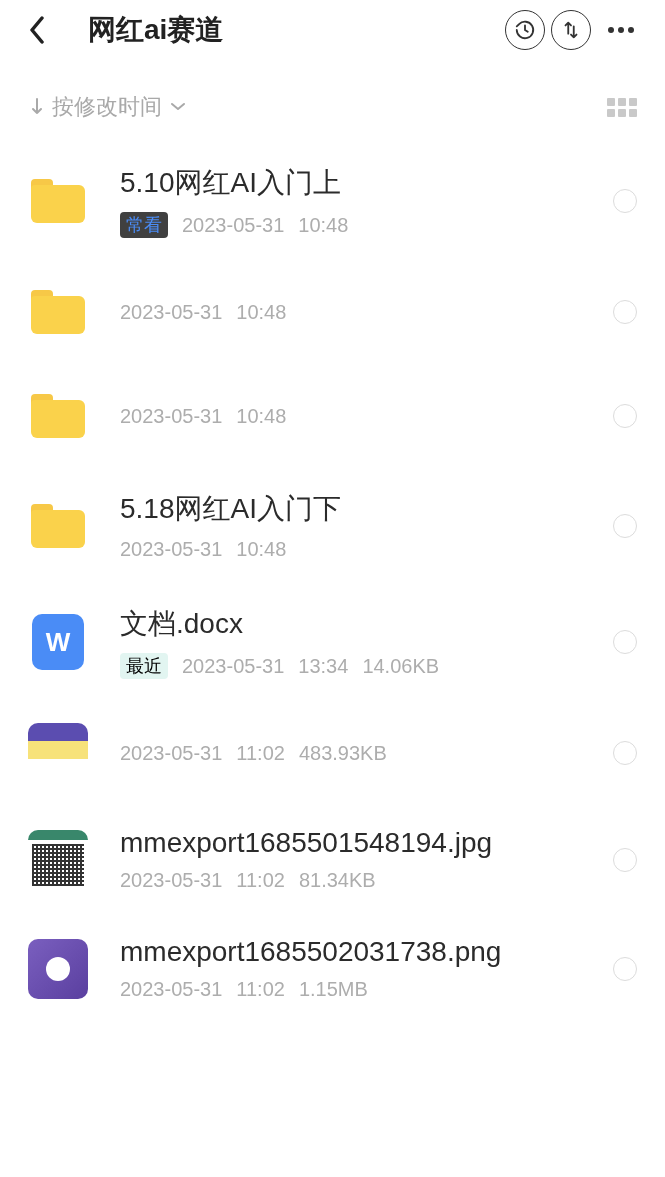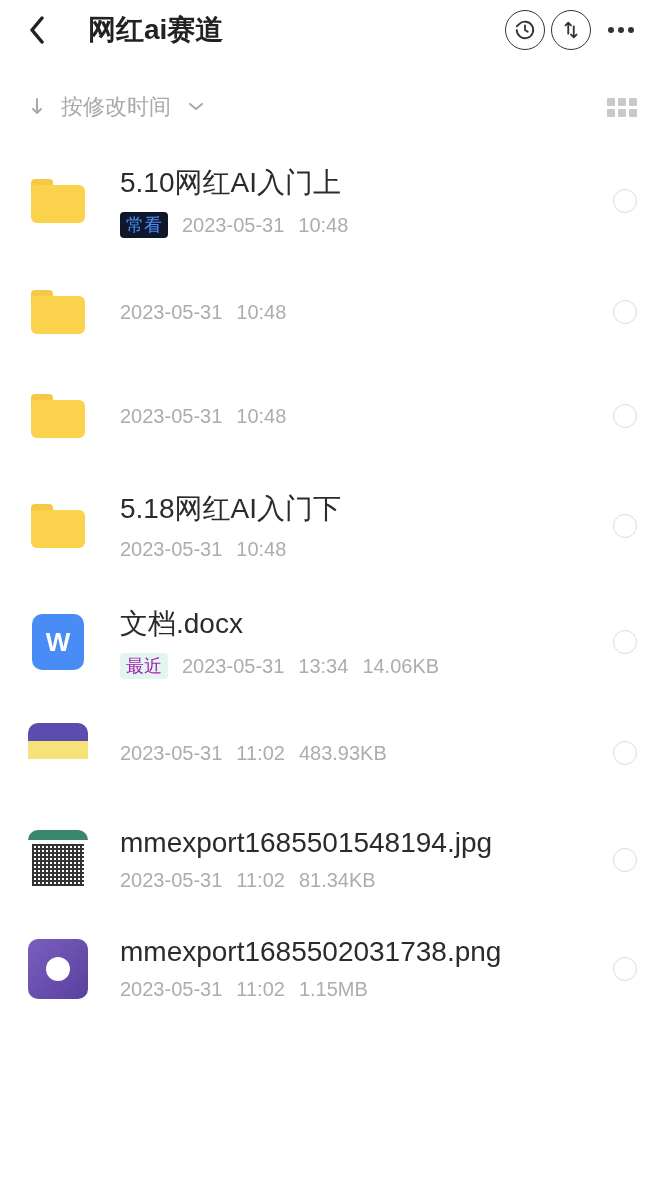--- a/index.html
+++ b/index.html
@@ -46,21 +46,21 @@
   cursor: pointer;
 }
 .hdr-icon.ring { border: 1.5px solid #333; width: 40px; height: 40px; }
 .sort-bar {
   display: flex;
   align-items: center;
   padding: 32px 28px 20px 30px;
   color: #a9a9a9;
   font-size: 22px;
 }
-.sort-left { display: flex; align-items: center; gap: 17px; cursor: pointer; }
+.sort-left { display: flex; align-items: center; gap: 8px; cursor: pointer; }
 .view-toggle {
   margin-left: auto;
   display: grid;
   grid-template-columns: repeat(3, 8px);
   gap: 3px;
   cursor: pointer;
 }
 .view-toggle span { width: 8px; height: 8px; background: #c9c9c9; border-radius: 1px; }
 .list { padding: 0 28px; }
 .item {
@@ -144,22 +144,22 @@
   display: flex;
   align-items: center;
   gap: 14px;
 }
 .badge {
   font-size: 18px;
   padding: 1px 6px;
   border-radius: 4px;
   font-weight: 500;
 }
-.badge.blue { background: #0f172a; color: #4A8CF6; }
-.badge.teal { background: #E2F5F1; color: #a21caf; }
+.badge.blue { background: #404040; color: #4A8CF6; }
+.badge.teal { background: #E2F5F1; color: #000000; }
 .radio {
   width: 24px;
   height: 24px;
   border: 1.5px solid #dcdcdc;
   border-radius: 50%;
   margin-left: 12px;
   flex-shrink: 0;
   cursor: pointer;
 }
 </style>

